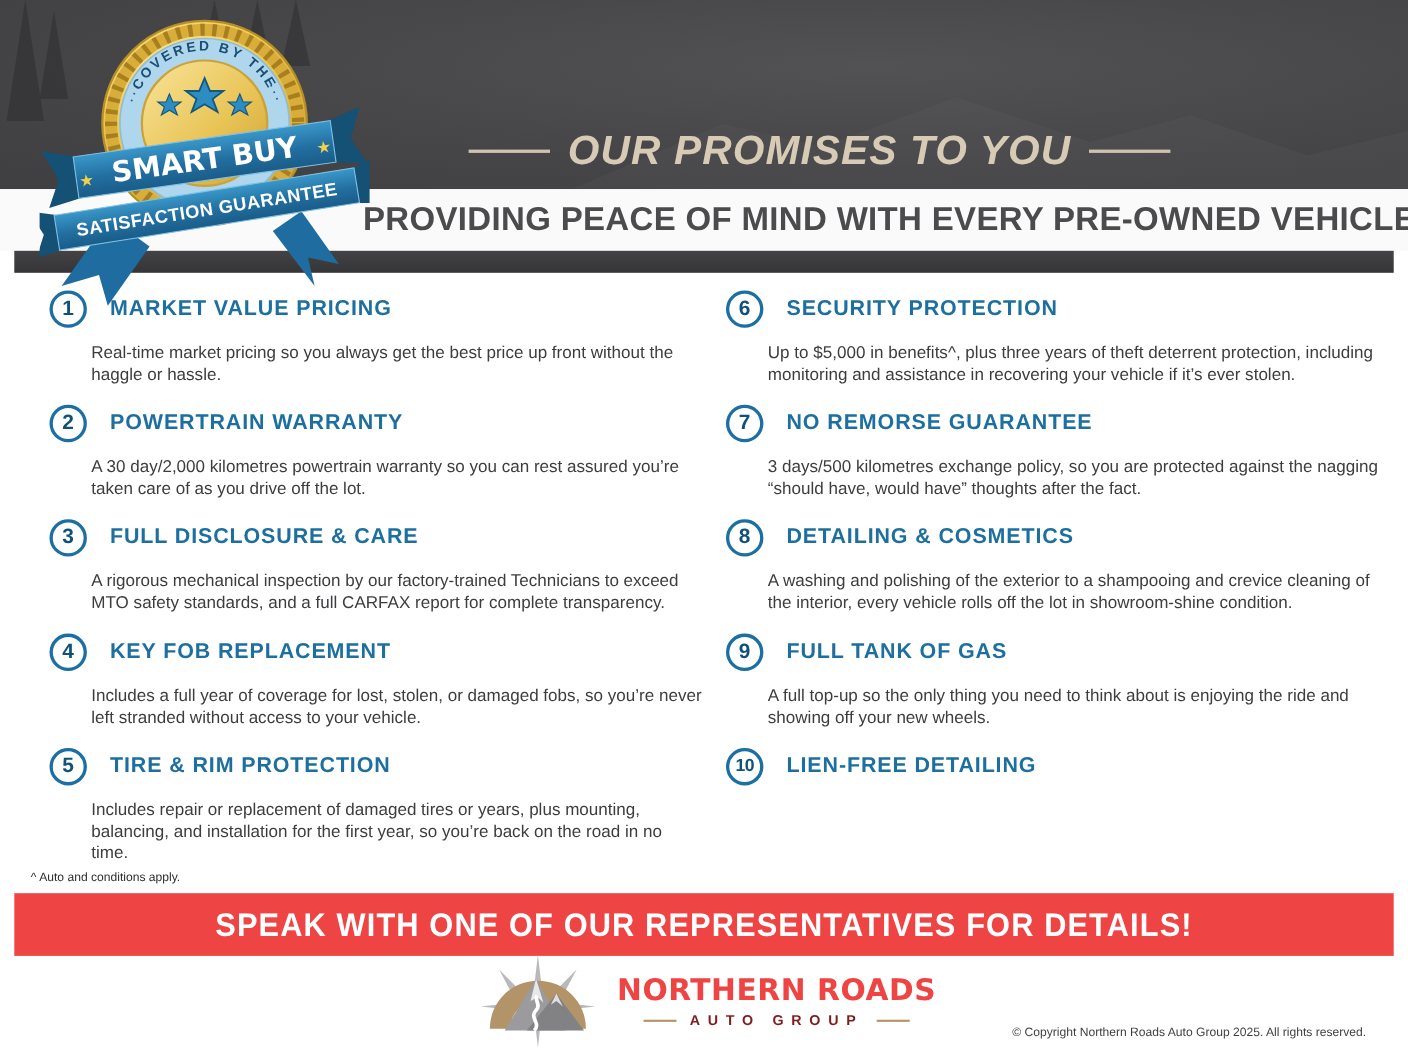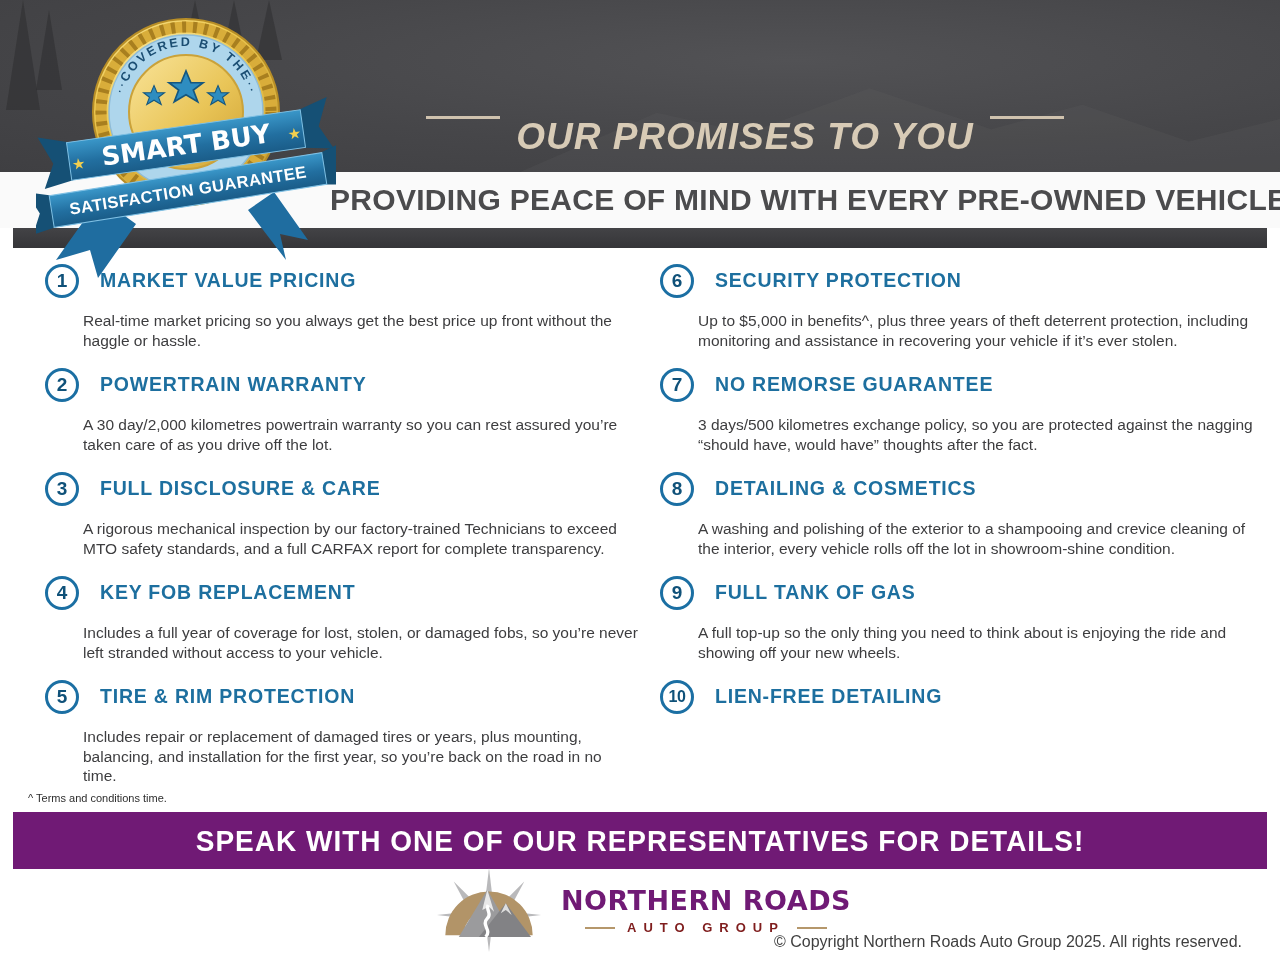--- a/index.html
+++ b/index.html
@@ -14,21 +14,21 @@
   .mountain{position:absolute;background:#626266;opacity:.18;
         clip-path:polygon(0 100%,18% 42%,30% 62%,46% 18%,62% 58%,74% 34%,88% 70%,100% 48%,100% 100%);}
 
   .title{position:absolute;left:300px;top:40px;width:890px;text-align:center;
          font-family:"DejaVu Sans",sans-serif;font-weight:bold;font-size:63px;letter-spacing:2px;
          color:#2177ae;-webkit-text-stroke:1.5px #e9f0f4;white-space:nowrap;
          text-shadow:-3px -3px 0 #3a4149,3px -3px 0 #3a4149,-3px 3px 0 #3a4149,3px 3px 0 #3a4149,
                      0 -3px 0 #3a4149,0 3px 0 #3a4149,-3px 0 0 #3a4149,3px 0 0 #3a4149,
                      5px 6px 3px rgba(0,0,0,.45);}
   .subtitle-row{position:absolute;left:340px;top:116px;width:810px;display:flex;
-                justify-content:center;gap:16px;color:#d8cbb6;}
+                align-items:center;justify-content:center;gap:16px;color:#d8cbb6;}
   .subtitle-line{height:3px;width:74px;background:#cfc2ae;}
   .subtitle{font-size:37px;font-weight:bold;font-style:italic;letter-spacing:1px;white-space:nowrap;}
 
   .white-band{position:absolute;top:172px;left:0;width:1280px;height:56px;background:#fafafa;}
   .tagline{position:absolute;left:330px;top:172px;width:880px;line-height:56px;text-align:center;
            font-size:30px;font-weight:bold;color:#4b4b4d;letter-spacing:.3px;white-space:nowrap;}
   .dark-strip{position:absolute;top:228px;left:13px;right:13px;height:20px;
            background:linear-gradient(180deg,#434346,#353538);}
 
   
@@ -44,35 +44,35 @@
        display:flex;align-items:center;justify-content:center;background:#fff;box-sizing:border-box;}
   .num.wide{font-size:16px;letter-spacing:-.5px;}
   .item-title{margin-left:55px;padding-top:7px;font-size:19.5px;font-weight:bold;color:#1d6f9f;
               letter-spacing:.8px;white-space:nowrap;}
   .item-body{margin-left:38px;margin-top:19px;font-size:15.5px;color:#3d3d3f;line-height:19.5px;
              max-width:556px;}
 
   .footnote{position:absolute;left:28px;top:792px;font-size:11px;color:#2d2d2d;}
 
   
-  .cta-band{position:absolute;top:812px;left:13px;right:13px;height:57px;background:#701a75;
+  .cta-band{position:absolute;top:812px;left:13px;right:13px;height:57px;background:#ef4444;
             display:flex;align-items:center;justify-content:center;}
   .cta-text{color:#ffffff;font-size:28px;font-weight:bold;letter-spacing:1px;
             transform:scaleY(1.06);white-space:nowrap;}
 
   
   .footer-logo{position:absolute;top:868px;left:0;width:1280px;display:flex;
                justify-content:center;align-items:center;gap:12px;}
   .logo-text{display:flex;flex-direction:column;align-items:center;}
-  .logo-name{font-size:27px;font-weight:bold;color:#701a75;letter-spacing:.5px;
+  .logo-name{font-size:27px;font-weight:bold;color:#ef4444;letter-spacing:.5px;
              font-family:"DejaVu Sans",sans-serif;white-space:nowrap;}
   .logo-sub-row{display:flex;align-items:center;gap:12px;margin-top:4px;color:#7f1d1d;}
   .logo-sub-line{width:30px;height:2px;background:#b5976b;}
   .logo-sub{font-size:13px;font-weight:bold;letter-spacing:7px;white-space:nowrap;}
-  .copyright{position:absolute;top:933px;right:38px;font-size:16px;color:#3f3f3f;}
+  .copyright{position:absolute;top:933px;right:38px;font-size:11px;color:#3f3f3f;}
 </style>
 </head>
 <body>
 
 <div class="page">
 
   <div class="header">
     <div class="tree" style="left:6px;top:0;width:34px;height:110px;"></div>
     <div class="tree" style="left:36px;top:10px;width:26px;height:80px;"></div>
     <div class="tree" style="left:180px;top:0;width:30px;height:72px;"></div>
@@ -204,21 +204,21 @@
       <div class="num">9</div>
       <div class="item-title">FULL TANK OF GAS</div>
       <div class="item-body">A full top-up so the only thing you need to think about is enjoying the ride and showing off your new wheels.</div>
     </div>
     <div class="item" style="top:416px">
       <div class="num wide">10</div>
       <div class="item-title">LIEN-FREE DETAILING</div>
     </div>
   </div>
 
-  <div class="footnote">^ Terms and conditions time.</div>
+  <div class="footnote">^ Auto and conditions apply.</div>
 
   <div class="cta-band">
     <div class="cta-text">SPEAK WITH ONE OF OUR REPRESENTATIVES FOR DETAILS!</div>
   </div>
 
   <div class="footer-logo">
     <svg width="120" height="84" viewBox="0 0 140 100">
       <g fill="#b9b9bb">
         <polygon points="70,0 74,34 70,44 66,34"></polygon>
         <polygon points="70,100 74,66 70,56 66,66"></polygon>

